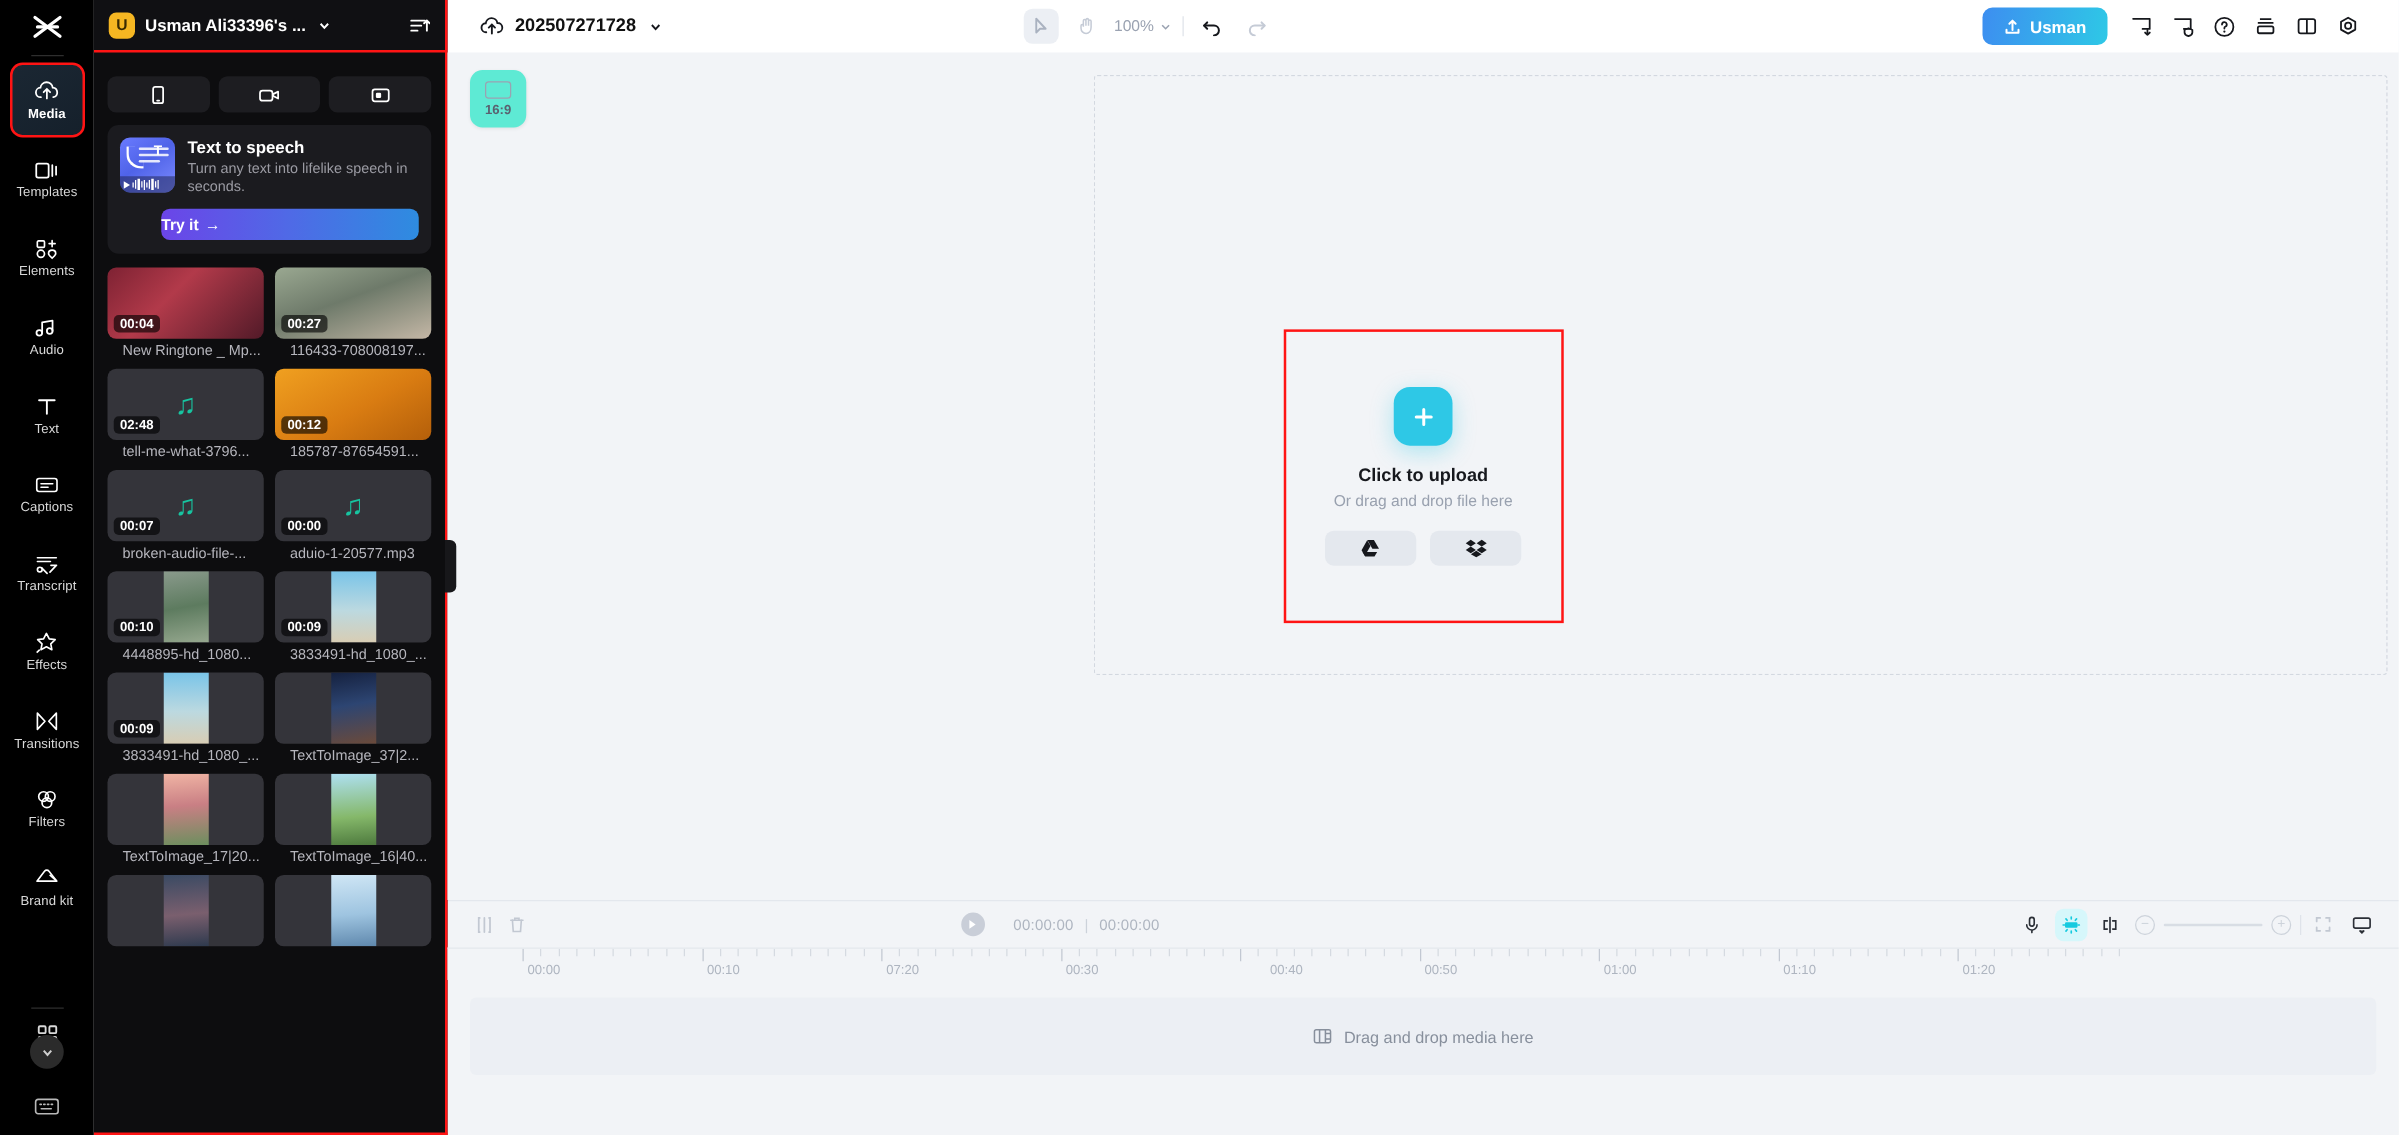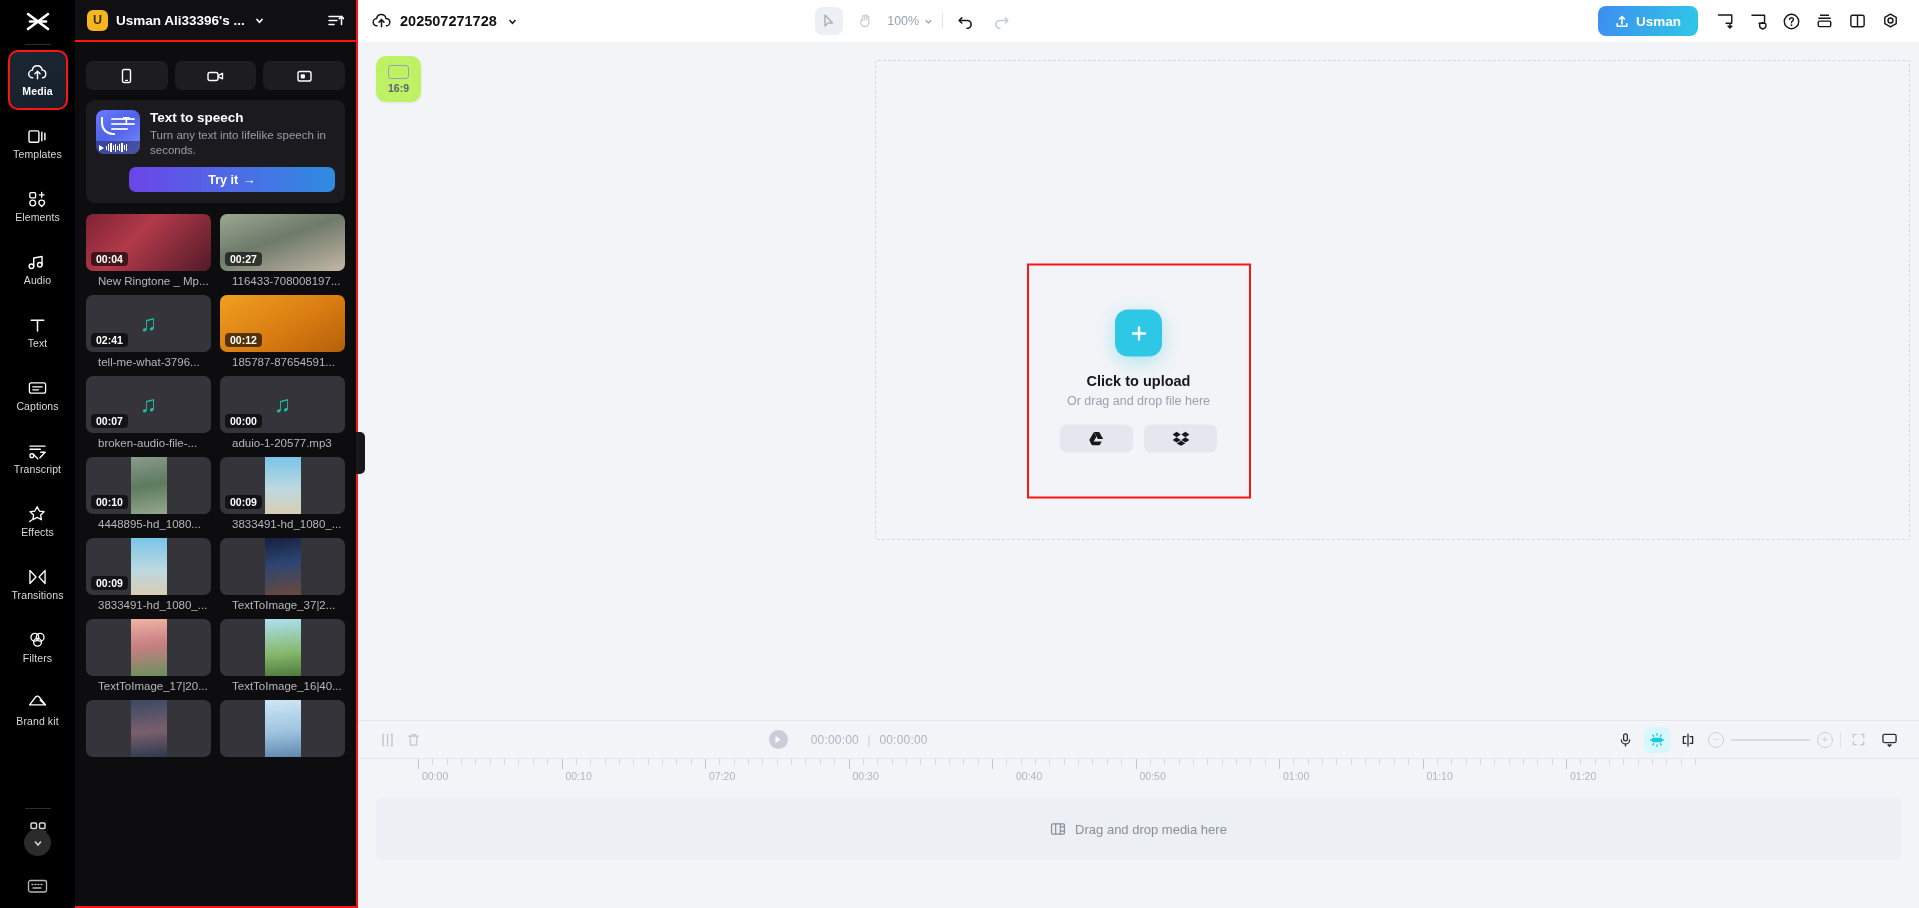--- a/index.html
+++ b/index.html
@@ -91,21 +91,21 @@
   .pt-bar b { width:0; height:0; border-left:5px solid #fff; border-top:3.5px solid transparent;
     border-bottom:3.5px solid transparent; }
   .pt-wave { display:flex; align-items:center; gap:1px; }
   .pt-wave s { width:1.2px; background:#fff; display:block; }
   .promo-title { color:#fff; font-size:13.5px; font-weight:700; }
   .promo-sub { color:#9b9ba3; font-size:11.5px; line-height:14.5px; margin-top:3px; }
   .try-btn {
     margin-top:10px; height:25px; border-radius:7px;
     background:linear-gradient(90deg,#6b45e8 0%,#4f6ae6 50%,#2e8ce0 100%);
     color:#fff; font-size:12.5px; font-weight:700;
-    display:flex; align-items:center; justify-content:center; gap:5px; cursor:pointer;margin-left:33px;
+    display:flex; align-items:center; gap:5px; cursor:pointer;margin-left:33px;
   }
 
   .grid { margin-top:11px; display:grid; grid-template-columns:1fr 1fr; gap:8px 9px; }
   .card { cursor:pointer; }
   .thumb {
     height:57px; border-radius:7px; position:relative; overflow:hidden; background:#34343a;
     display:flex; align-items:center; justify-content:center;
   }
   .thumb .dur {
     position:absolute; left:5px; bottom:5px; background:rgba(0,0,0,.62);
@@ -118,21 +118,21 @@
      overflow:hidden; text-overflow:ellipsis;margin-left:12px; }
 
   .panel-grip {
     position:absolute; right:-9px; top:50%; transform:translateY(-50%);
     width:9px; height:42px; background:#17171a; border-radius:0 5px 5px 0; z-index:6;
   }
 
   
   .main { flex:1; display:flex; flex-direction:column; min-width:0; background:#fff; }
   .topbar { height:42px; flex:0 0 42px; background:#fff; display:flex; 
-     padding:0 14px; gap:10px; }
+     padding:0 26px; gap:10px; }
   .tb-left { display:flex; align-items:center; gap:9px; }
   .tb-title { font-size:14.5px; font-weight:700; color:#111; }
   .tb-center { margin-left:auto; margin-right:auto; display:flex; align-items:center; gap:8px; }
   .tool-btn { width:28px; height:28px; border-radius:7px; display:flex;
      align-items:center; justify-content:center; cursor:pointer; color:#b9c0cc; }
   .tool-btn.sel { background:#eceff4; }
   .zoom-sel { display:flex; align-items:center; gap:4px; color:#9aa2b1; font-size:12.5px;
      cursor:pointer; font-weight:500; }
   .vdiv { width:1px; height:16px; background:#dfe3ea; }
   .tb-right { display:flex; align-items:center; gap:3px; margin-left:auto; }
@@ -141,21 +141,21 @@
     background:linear-gradient(100deg,#3d8ef0 0%,#2ec8e6 100%);
     color:#fff; font-size:13.5px; font-weight:700;
     display:flex; align-items:center; gap:7px; cursor:pointer; margin-right:9px;
   }
   .tr-ico { width:30px; height:30px; display:flex; align-items:center; justify-content:center;
      cursor:pointer; color:#16181d; }
 
   .stage { flex:1; background:#f2f4f7; position:relative; min-height:0;
     display:flex; align-items:center; justify-content:center; }
   .ratio-badge {
-    position:absolute; left:18px; top:14px; width:45px; height:46px; background:#bef264;
+    position:absolute; left:18px; top:14px; width:45px; height:46px; background:#5eead4;
     border-radius:10px; display:flex; flex-direction:column; align-items:center;
     justify-content:center; gap:3px; cursor:pointer; box-shadow:0 1px 3px rgba(0,0,0,.07);
   }
   .rb-rect { width:21px; height:14px; border:1.6px solid #9aa2b1; border-radius:3px; }
   .rb-lb { font-size:10.5px; color:#5a6170; font-weight:600; }
   .canvas-frame {
     position:absolute; left:517px; top:18px; width:1035px; height:480px;
     border:1px dashed #d3d8e0; border-radius:3px; background:#f2f4f7;
   }
   .drop-zone {
@@ -437,21 +437,21 @@
           </div>
           <div class="card">
             <div class="thumb" style="background: linear-gradient(160deg, rgb(154, 168, 145) 0%, rgb(110, 122, 106) 45%, rgb(196, 183, 166) 100%);">
               <div class="dur">00:27</div>
             </div>
             <div class="cap">116433-708008197...</div>
           </div>
           <div class="card">
             <div class="thumb audio">
               <div class="note">♫</div>
-              <div class="dur">02:41</div>
+              <div class="dur">02:48</div>
             </div>
             <div class="cap">tell-me-what-3796...</div>
           </div>
           <div class="card">
             <div class="thumb" style="background: linear-gradient(150deg, rgb(240, 160, 32) 0%, rgb(217, 124, 18) 55%, rgb(180, 95, 10) 100%);">
               <div class="dur">00:12</div>
             </div>
             <div class="cap">185787-87654591...</div>
           </div>
           <div class="card">

